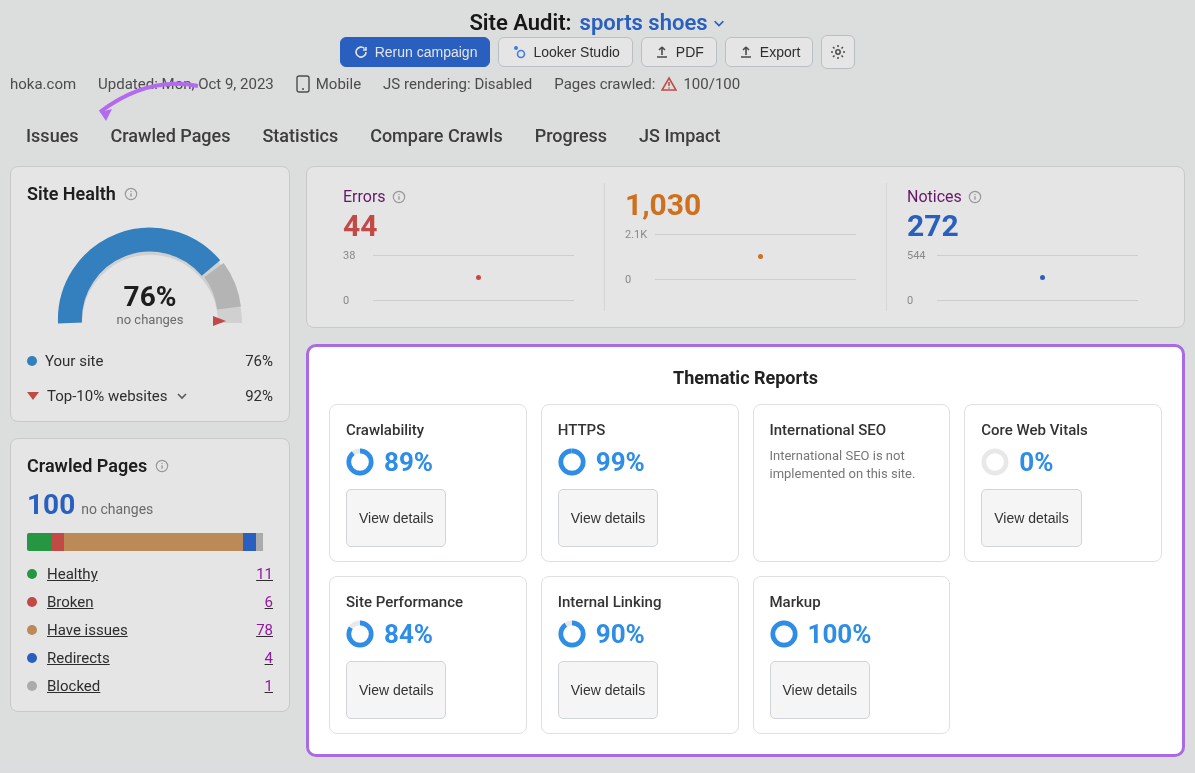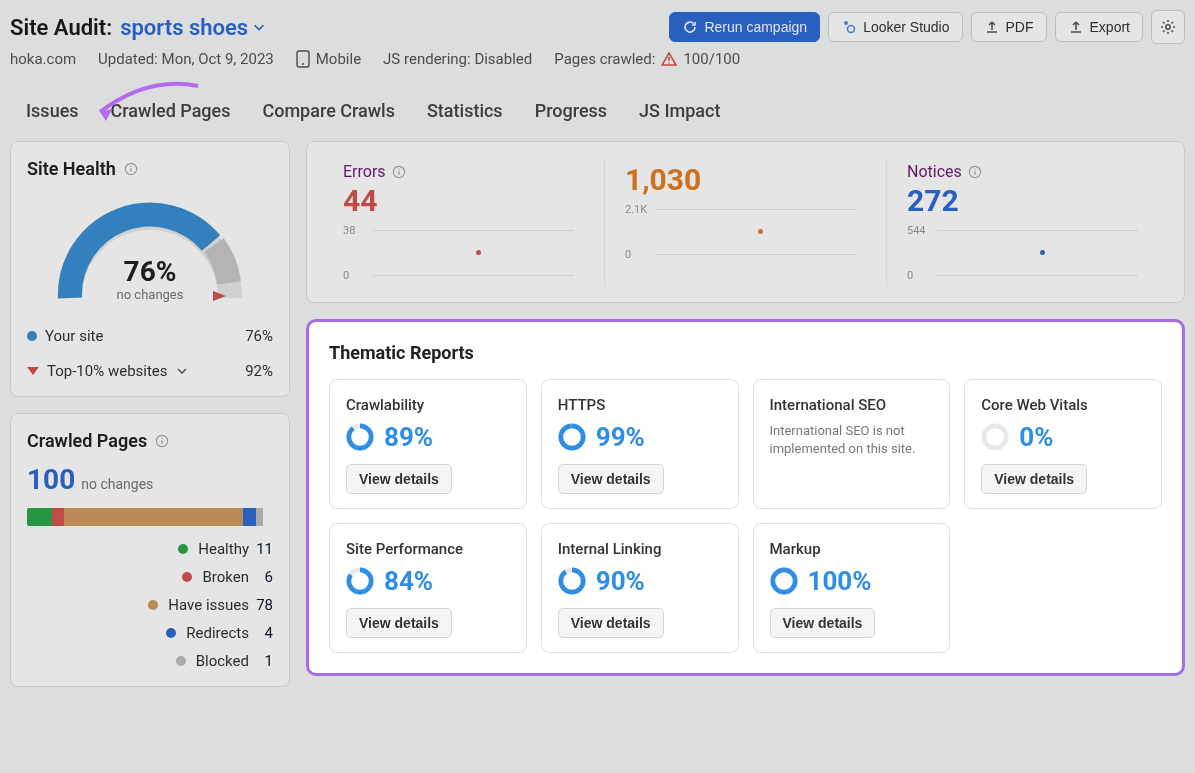--- a/index.html
+++ b/index.html
@@ -20,20 +20,21 @@
   }
   .header {
     padding: 10px 10px 0 10px;
     position: relative;
   }
   .header-row1 {
     display: flex;
     align-items: center;
     justify-content: space-between;
     margin-bottom: 6px;
+    flex-direction: column;
   }
   .title-area { display: flex; align-items: baseline; gap: 8px; }
   .title { font-size: 22px; font-weight: 600; color: #1a1a1a; }
   .project-name { font-size: 22px; font-weight: 600; color: #2e6bd6; display:flex; align-items:center; gap:4px;}
   .project-name svg { width:14px; height:14px; }
   .btn-row { display: flex; gap: 8px; align-items:center;}
   .btn {
     display: inline-flex; align-items: center; gap: 6px;
     background: #fff; border: 1px solid #d1d5db; border-radius: 6px;
     padding: 6px 12px; font-size: 14px; font-weight: 500; color: #333;
@@ -88,23 +89,23 @@
   .legend-left { display:flex; align-items:center; gap:8px;}
   .dot { width:10px; height:10px; border-radius:50%; display:inline-block;}
   .tri-down { width:0;height:0;border-left:6px solid transparent;border-right:6px solid transparent;border-top:8px solid #d9534f;}
   .chev { color:#666; }
 
   .crawled-big { font-size:28px; font-weight:700; color:#2e6bd6; }
   .crawled-sub { font-size:14px; color:#777; margin-left:6px;}
   .crawled-bar { display:flex; height:18px; width:100%; margin:12px 0 14px; border-radius:2px; overflow:hidden;}
   .crawled-bar div { height:100%; }
   .list { display:flex; flex-direction:column; gap:10px; font-size:15px;}
-  .list-row { display:flex; justify-content:flex-end; align-items:center;}
+  .list-row { display:flex; justify-content:space-between; align-items:center;text-decoration:underline;}
   .list-left { display:flex; align-items:center; gap:10px;}
-  .list-val { color:#0f172a; min-width:24px; text-align:right;}
+  .list-val { color:#a21caf; min-width:24px; text-align:right;}
 
   .main { flex:1; display:flex; flex-direction:column; gap:16px;}
   .stats-card { display:flex; }
   .stat { flex:1; padding: 4px 20px; border-right:1px solid #eee; }
   .stat:last-child { border-right:none;}
   .stat-title { font-size:16px; color:#701a75; display:flex; align-items:center; gap:6px; margin-bottom:2px;}
   .stat-value { font-size:30px; font-weight:700; }
   .stat-value.err { color:#d9534f;}
   .stat-value.warn { color:#e67e22;}
   .stat-value.note { color:#2e6bd6;}
@@ -114,32 +115,32 @@
   .mini-y.bot { bottom:0;}
   .mini-line { position:absolute; left:30px; right:10px; height:1px; background:#e5e5e5;}
   .mini-line.top { top:6px;}
   .mini-line.bot { bottom:6px;}
   .mini-dot { position:absolute; width:5px; height:5px; border-radius:50%;}
 
   .thematic-card {
     background:#fff; border:3px solid #a96ae6; border-radius:10px; padding:20px;
     position:relative; z-index:10;
   }
-  .thematic-title { font-size:18px; font-weight:700; color:#222; margin-bottom:16px;}
+  .thematic-title { font-size:18px; font-weight:700; color:#222; margin-bottom:16px;text-align:center;}
   .report-grid { display:grid; grid-template-columns: repeat(4, 1fr); gap:14px;}
   .report {
     border:1px solid #e0e0e0; border-radius:8px; padding:16px 16px 14px;
   }
   .report-name { font-size:15px; color:#333; margin-bottom:8px; font-weight:500;}
   .report-row { display:flex; align-items:center; gap:10px; margin-bottom:12px;}
   .donut { width:28px; height:28px; }
   .report-pct { font-size:26px; font-weight:700; color:#2e8de6;}
   .view-btn {
     border:1px solid #d1d5db; background:#f5f5f5; border-radius:5px;
-    padding:6px 12px; font-size:14px; color:#333; cursor:pointer; font-weight:700;
+    padding:20px 12px; font-size:14px; color:#333; cursor:pointer; font-weight:400;
   }
   .report-note { font-size:13px; color:#777; line-height:1.4;}
 </style>
 </head>
 <body>
 
 <div class="dim-overlay"></div>
 
 <div class="header">
   <div class="header-row1">
@@ -205,22 +206,22 @@
           <line x1="8" y1="6" x2="8" y2="10" stroke="#d9534f" stroke-width="1.6"></line>
           <circle cx="8" cy="12" r="0.8" fill="#d9534f"></circle>
         </svg>
       <span>100/100</span>
     </span>
   </div>
 
   <div class="tabs" id="tabs-container">
       <div class="tab">Issues</div>
       <div class="tab">Crawled Pages</div>
+      <div class="tab">Statistics</div>
       <div class="tab">Compare Crawls</div>
-      <div class="tab">Statistics</div>
       <div class="tab">Progress</div>
       <div class="tab">JS Impact</div>
     </div>
 
   <div class="arrow-annotation">
     <svg viewBox="0 0 120 50">
       <path d="M110 6 Q 60 -4 12 32" fill="none" stroke="#b36af0" stroke-width="4"></path>
       <path d="M12 32 l12 -3 l-6 12 z" fill="#b36af0"></path>
     </svg>
   </div>

